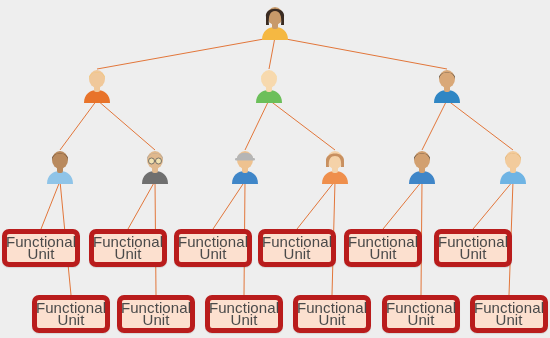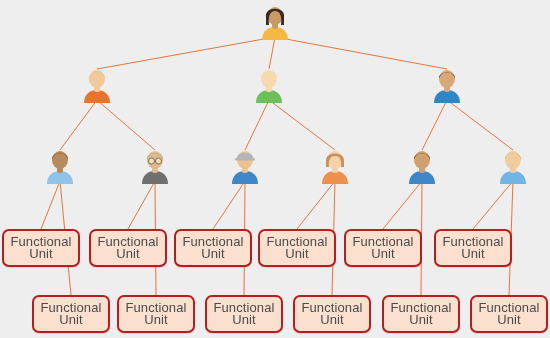--- a/index.html
+++ b/index.html
@@ -28,25 +28,25 @@
     width: 34px;
     height: 36px;
     transform: translate(-50%, -50%);
   }
   .avatar svg { display: block; width: 34px; height: 36px; }
   .fu-box {
     position: absolute;
     box-sizing: border-box;
     width: 78px;
     height: 38px;
-    border: 2px solid #b91c1c;
+    border: 5px solid #b91c1c;
     border-radius: 7px;
     background: #fce0cf;
     color: #4a4a4a;
-    font-size: 13px;
+    font-size: 15px;
     line-height: 12px;
     text-align: center;
     display: flex;
     flex-direction: column;
     align-items: center;
     justify-content: center;
     transform: translate(-50%, -50%);
     box-shadow: 0 1px 1px rgba(0,0,0,0.10);
     letter-spacing: 0.1px;
   }

